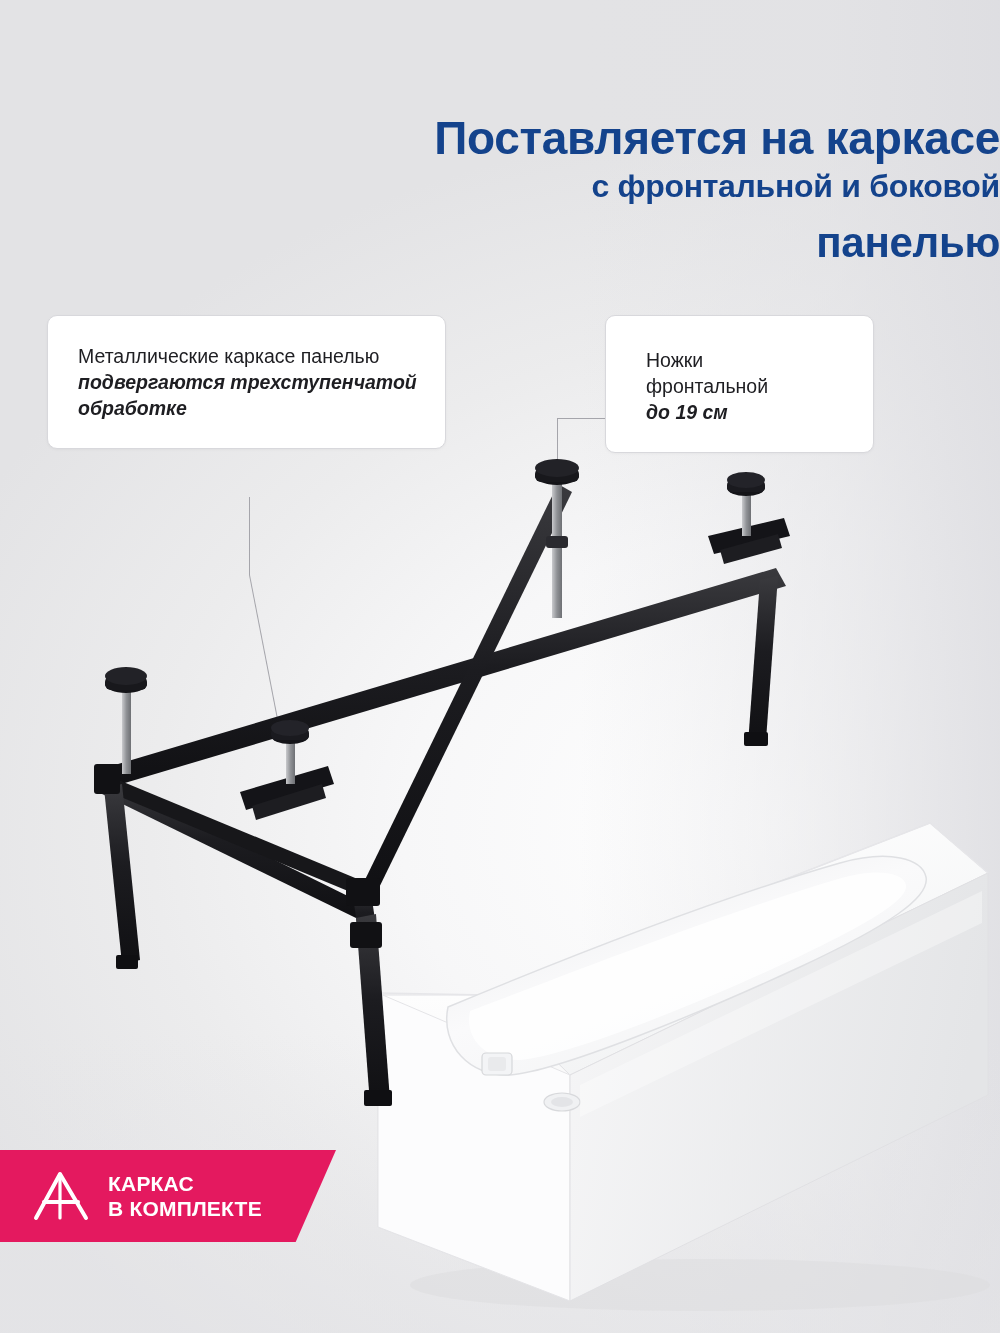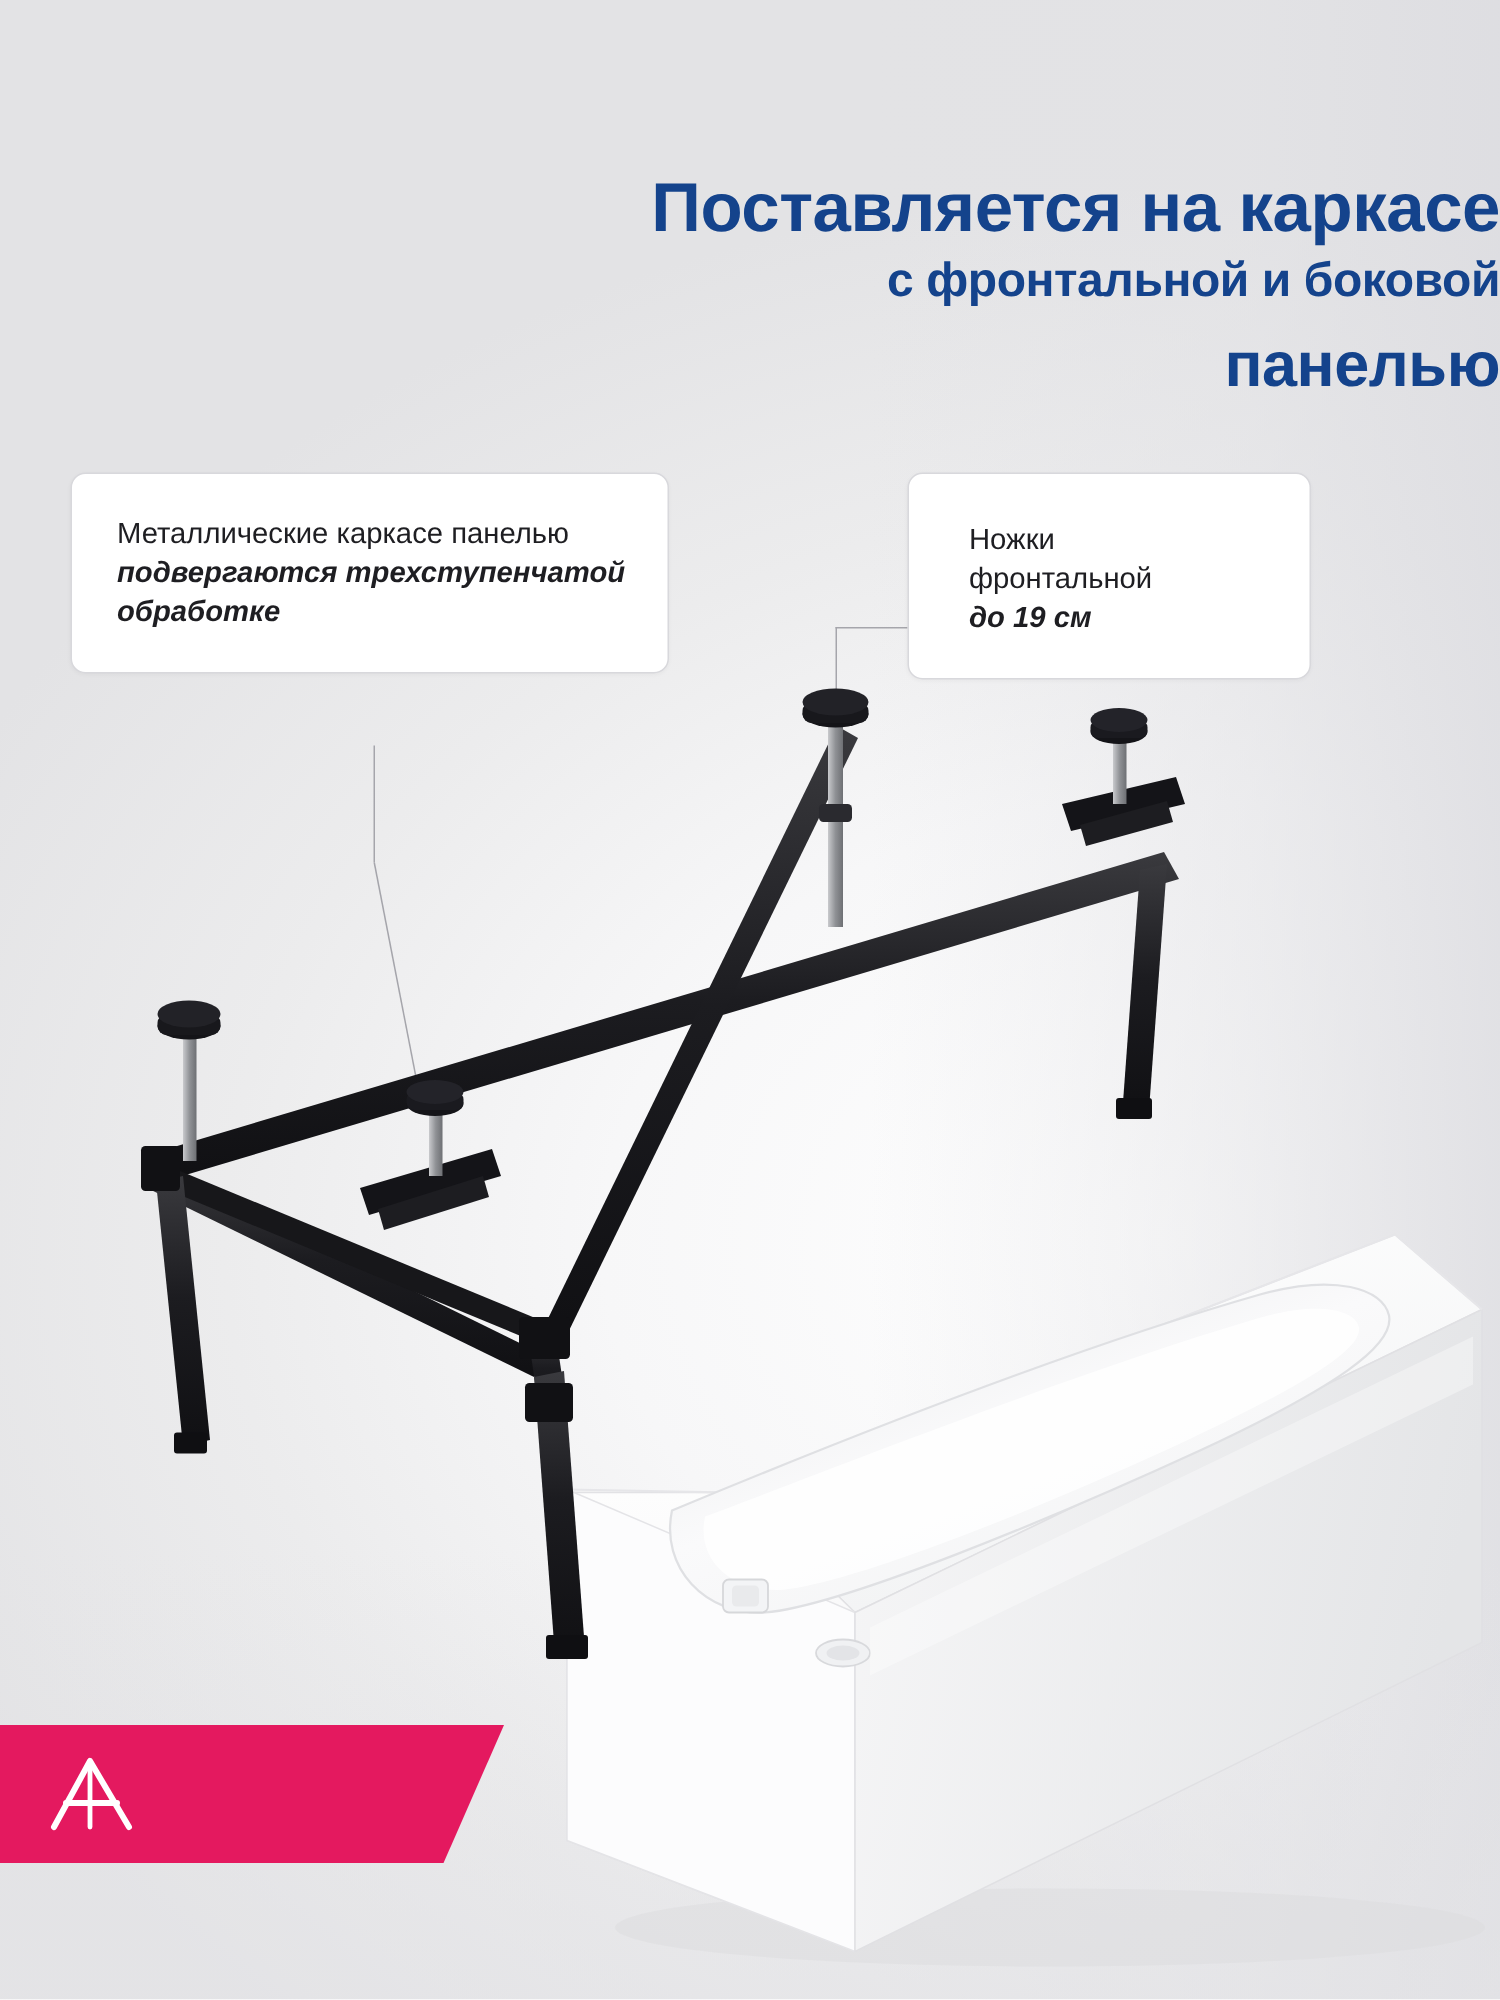--- a/index.html
+++ b/index.html
@@ -324,15 +324,19 @@
       <rect x="290" y="482" width="32" height="26" rx="3" fill="#111114"></rect>
     </svg>
   </div>
 
   <div class="badge">
     <svg class="badge-icon" viewBox="0 0 62 56">
       <path d="M6 50 L30 6 L56 50" fill="none" stroke="#ffffff" stroke-width="4" stroke-linecap="round" stroke-linejoin="round"></path>
       <path d="M14 34 L48 34" fill="none" stroke="#ffffff" stroke-width="4" stroke-linecap="round"></path>
       <path d="M30 6 L30 50" fill="none" stroke="#ffffff" stroke-width="3.2" stroke-linecap="round"></path>
     </svg>
+    <div class="badge-text">
+      <div>КАРКАС</div>
+      <div>В КОМПЛЕКТЕ</div>
+    </div>
   </div>
 
 </div>
 
 </body></html>

